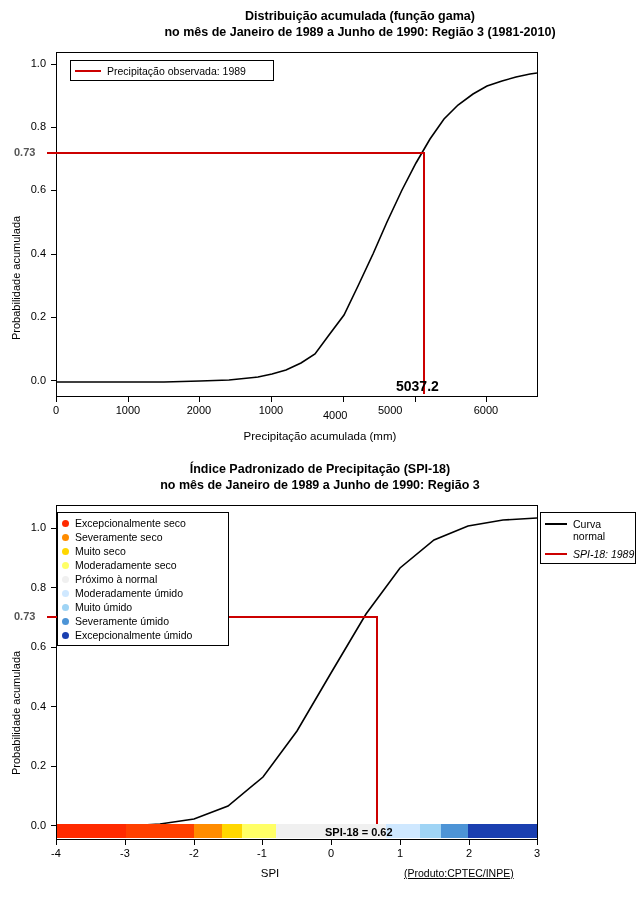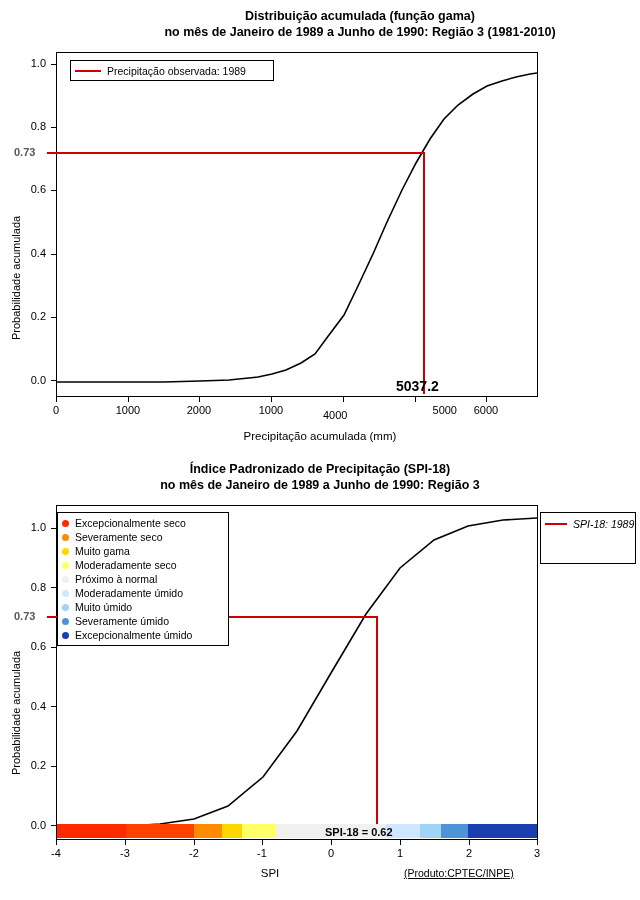--- a/index.html
+++ b/index.html
@@ -94,21 +94,21 @@
   <div class="tickmark" style="left:271px;top:397px;width:1px;height:5px;"></div>
   <div class="tickmark" style="left:343px;top:397px;width:1px;height:5px;"></div>
   <div class="tickmark" style="left:415px;top:397px;width:1px;height:5px;"></div>
   <div class="tickmark" style="left:486px;top:397px;width:1px;height:5px;"></div>
 
   <div class="tick-lbl" style="left:46px;top:404px;width:20px;text-align:center;">0</div>
   <div class="tick-lbl" style="left:108px;top:404px;width:40px;text-align:center;">1000</div>
   <div class="tick-lbl" style="left:179px;top:404px;width:40px;text-align:center;">2000</div>
   <div class="tick-lbl" style="left:251px;top:404px;width:40px;text-align:center;">1000</div>
   <div class="tick-lbl" style="left:323px;top:409px;width:40px;text-align:left;">4000</div>
-  <div class="tick-lbl" style="left:417px;top:404px;width:40px;text-align:right;">5000</div>
+  <div class="tick-lbl" style="left:378px;top:404px;width:40px;text-align:left;">5000</div>
   <div class="tick-lbl" style="left:466px;top:404px;width:40px;text-align:center;">6000</div>
 
   <div class="xlabel" style="left:0;top:430px;">Precipitação acumulada (mm)</div>
 
   <div class="guide" style="left:47px;top:152px;width:377px;height:2px;"></div>
   <div class="guide" style="left:423px;top:152px;width:2px;height:242px;"></div>
 
   <div class="annot" style="left:396px;top:378px;">5037.2</div>
 
   <div class="legendbox" style="left:70px;top:60px;width:204px;height:21px;">
@@ -195,21 +195,21 @@
     <div class="legend-row">
       <span class="legend-dot" style="background:#ff2a00;"></span>
       <span class="legend-txt">Excepcionalmente seco</span>
     </div>
     <div class="legend-row">
       <span class="legend-dot" style="background:#ff8c00;"></span>
       <span class="legend-txt">Severamente seco</span>
     </div>
     <div class="legend-row">
       <span class="legend-dot" style="background:#ffd700;"></span>
-      <span class="legend-txt">Muito gama</span>
+      <span class="legend-txt">Muito seco</span>
     </div>
     <div class="legend-row">
       <span class="legend-dot" style="background:#ffff66;"></span>
       <span class="legend-txt">Moderadamente seco</span>
     </div>
     <div class="legend-row">
       <span class="legend-dot" style="background:#f0f0f0;"></span>
       <span class="legend-txt">Próximo à normal</span>
     </div>
     <div class="legend-row">
@@ -224,18 +224,25 @@
       <span class="legend-dot" style="background:#4d94d6;"></span>
       <span class="legend-txt">Severamente úmido</span>
     </div>
     <div class="legend-row">
       <span class="legend-dot" style="background:#1a3fb0;"></span>
       <span class="legend-txt">Excepcionalmente úmido</span>
     </div>
   </div>
 
   <div class="legendbox" style="left:540px;top:57px;width:96px;height:52px;border-color:#000;padding-top:3px;">
+    <div class="legend-row" style="align-items:flex-start;height:28px;padding-top:2px;">
+      <span class="legend-line black" style="margin-top:5px;width:22px;"></span>
+      <span class="legend-txt" style="line-height:12px;white-space:normal;">
+        <span>Curva</span><br>
+        <span>normal</span>
+      </span>
+    </div>
     <div class="legend-row" style="height:16px;font-style:italic;">
       <span class="legend-line" style="width:22px;"></span>
       <span class="legend-txt">SPI-18: 1989</span>
     </div>
   </div>
 </div>
 
 </body></html>

